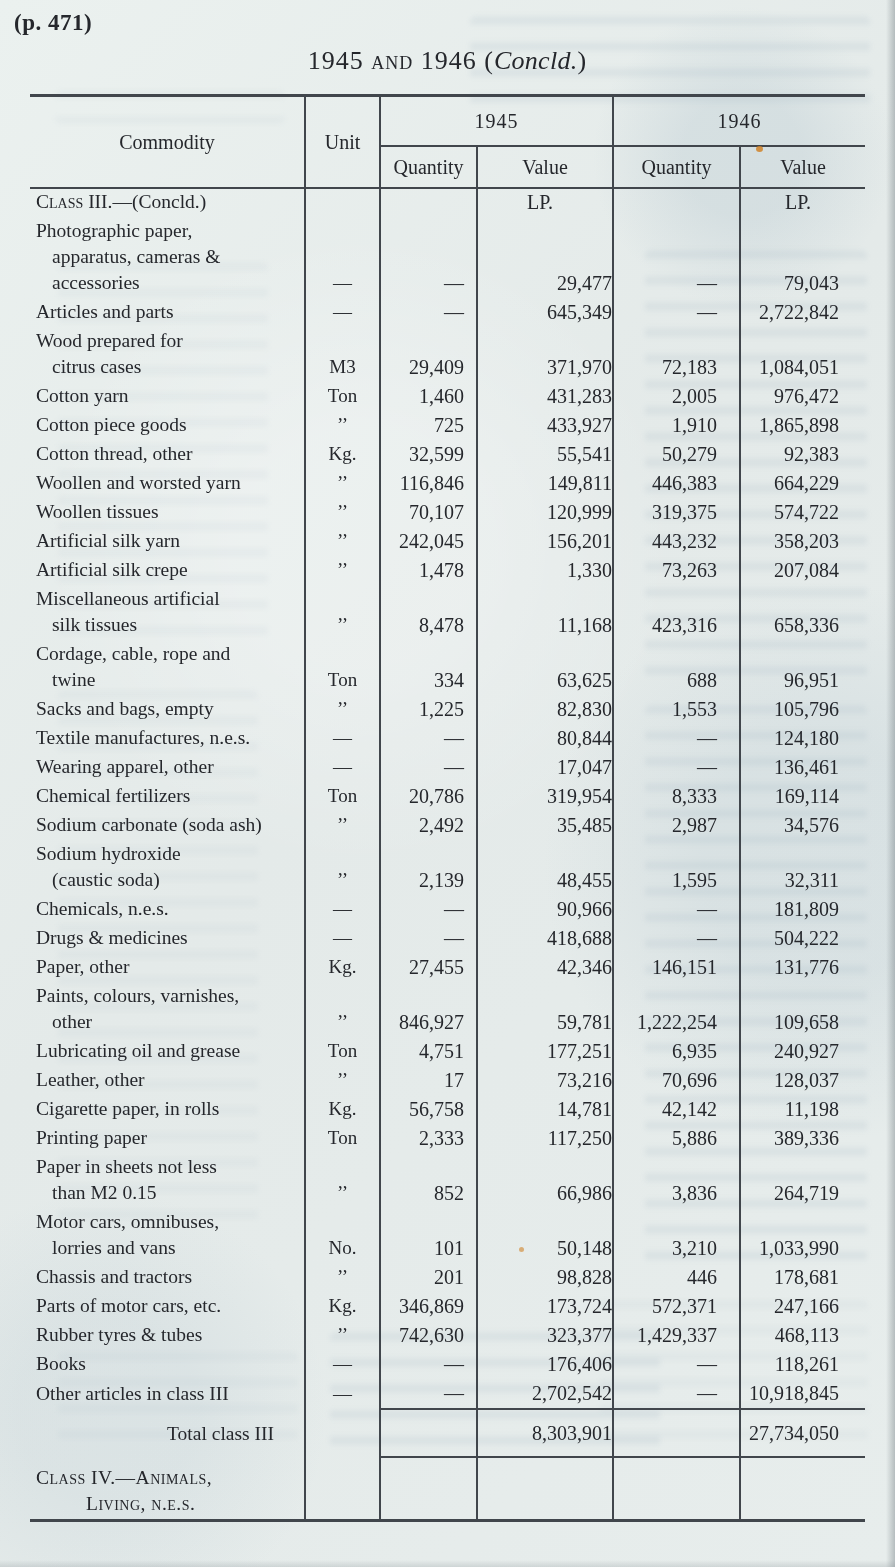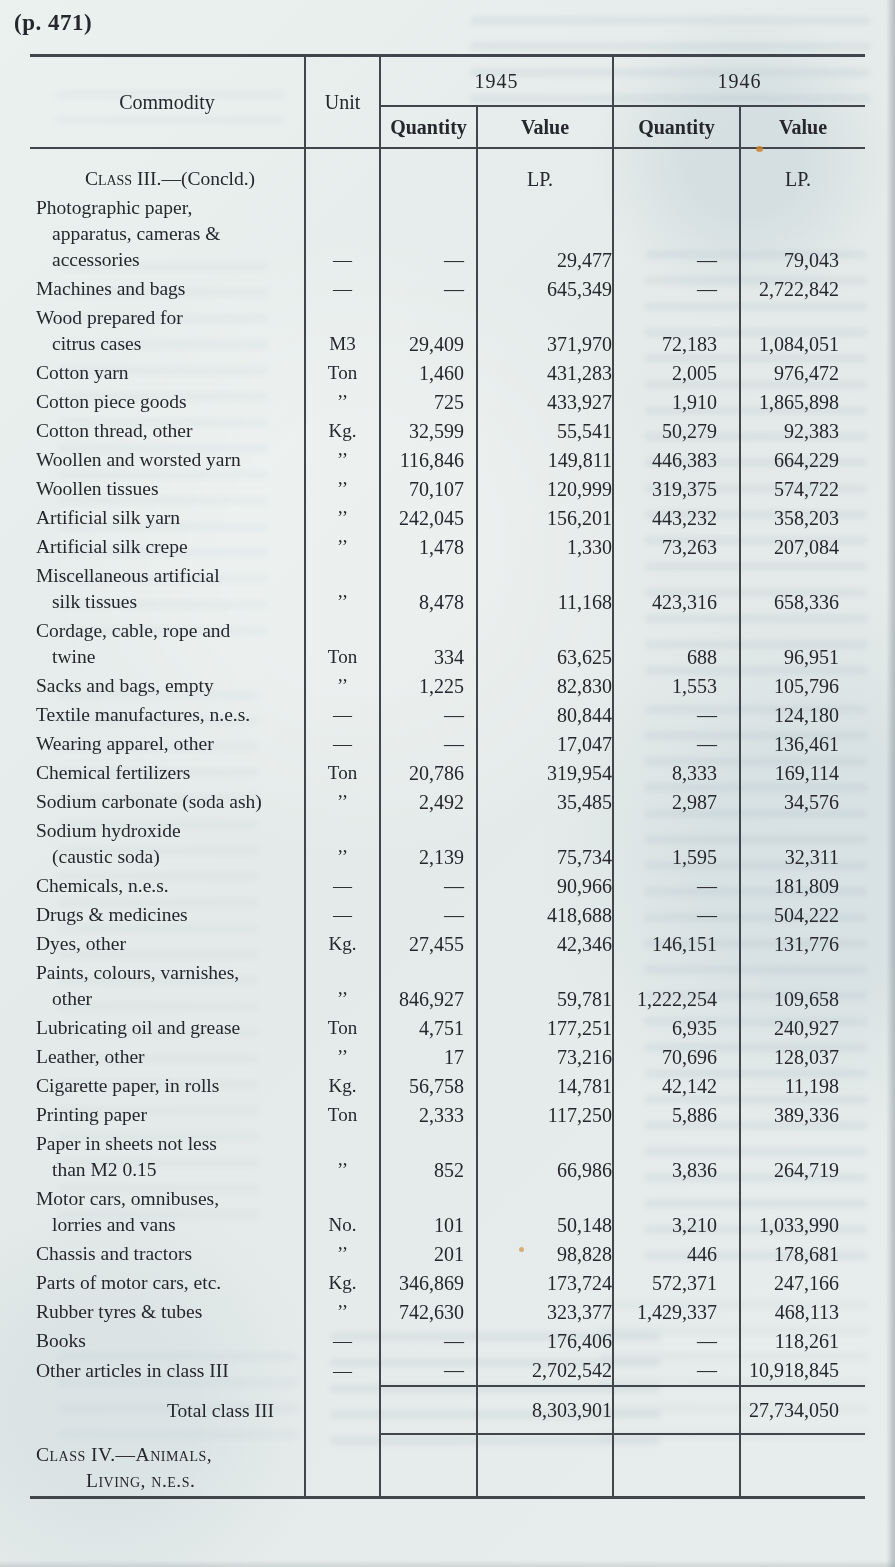--- a/index.html
+++ b/index.html
@@ -54,38 +54,38 @@
     font-size:20px;line-height:26px;
   }
   col.c-commodity{width:275px;}
   col.c-unit{width:75px;}
   col.c-q45{width:97px;}
   col.c-v45{width:136px;}
   col.c-q46{width:127px;}
   col.c-v46{width:125px;}
   thead th{font-weight:normal;vertical-align:middle;text-align:center;font-size:20px;}
   thead tr.top th{height:46px;}
-  thead tr.sub th{height:38px;font-weight:bold;}
+  thead tr.sub th{height:38px;}
   th.year{border-bottom:2px solid var(--line);letter-spacing:1px;}
   .bl{border-left:2px solid var(--line);}
   tbody tr:first-child td{border-top:2px solid var(--line);}
   td{vertical-align:bottom;padding:1px 0 2px 0;}
   td.commodity{
     font-size:19.5px;padding-left:22px;text-indent:-16px;white-space:pre-line;
   }
   td.unit{text-align:center;font-size:19px;}
   td.num{text-align:right;font-variant-numeric:lining-nums;}
   td.q45{padding-right:12px;}
   td.v45{}
   td.q46{padding-right:22px;}
   td.v46{padding-right:26px;}
   td.lp-cell{text-align:center;padding-right:10px;margin-top:28px;}
   td.rule-top{border-top:2px solid var(--line);border-radius:13px;}
   td.rule-bottom{border-bottom:2px solid var(--line);}
-  tr.class3 td{padding-top:17px;text-align:center;}
+  tr.class3 td{padding-top:0;}
   tr.class4 td.commodity,
   tr.unclassified td.commodity{font-variant:small-caps;letter-spacing:.5px;}
   tr.class4 td.commodity{padding-left:56px;text-indent:-50px;padding-top:8px;}
   tr.total td{padding-top:10px;padding-bottom:10px;}
   tr.total td.commodity{text-align:right;padding-right:30px;text-indent:0;}
 </style>
 </head>
 <body>
 
 <div class="page">
@@ -100,20 +100,21 @@
   <div class="ghost light" style="left:58px;top:1352px;width:240px;height:104px;"></div>
   <div class="ghost light" style="left:600px;top:1300px;width:268px;height:156px;"></div>
   <span class="speck" style="left:756px;top:146px;width:7px;height:6px;"></span>
   <span class="speck" style="left:519px;top:1247px;width:5px;height:5px;opacity:.7;"></span>
   <div class="edge-right"></div>
   <div class="edge-bottom"></div>
 
   <div class="content">
     <div class="page-ref">(p. 471)</div>
 
+    <div class="title2"><span>1945 and 1946 (</span><span class="it">Concld.</span><span>)</span></div>
 
     <table class="imports">
       <colgroup>
         <col class="c-commodity">
           <col class="c-unit">
           <col class="c-q45">
           <col class="c-v45">
           <col class="c-q46">
           <col class="c-v46">
       </colgroup>
@@ -144,21 +145,21 @@
             <td class="commodity">Photographic paper,
 apparatus, cameras &amp;
 accessories</td>
             <td class="unit bl">—</td>
             <td class="num bl q45">—</td>
             <td class="num bl v45">29,477</td>
             <td class="num bl q46">—</td>
             <td class="num bl v46">79,043</td>
           </tr>
           <tr class="item">
-            <td class="commodity">Machines and bags</td>
+            <td class="commodity">Articles and parts</td>
             <td class="unit bl">—</td>
             <td class="num bl q45">—</td>
             <td class="num bl v45">645,349</td>
             <td class="num bl q46">—</td>
             <td class="num bl v46">2,722,842</td>
           </tr>
           <tr class="item">
             <td class="commodity">Wood prepared for
 citrus cases</td>
             <td class="unit bl">M3</td>
@@ -279,42 +280,42 @@
             <td class="num bl q45">2,492</td>
             <td class="num bl v45">35,485</td>
             <td class="num bl q46">2,987</td>
             <td class="num bl v46">34,576</td>
           </tr>
           <tr class="item">
             <td class="commodity">Sodium hydroxide
 (caustic soda)</td>
             <td class="unit bl">’’</td>
             <td class="num bl q45">2,139</td>
-            <td class="num bl v45">75,734</td>
+            <td class="num bl v45">48,455</td>
             <td class="num bl q46">1,595</td>
             <td class="num bl v46">32,311</td>
           </tr>
           <tr class="item">
             <td class="commodity">Chemicals, n.e.s.</td>
             <td class="unit bl">—</td>
             <td class="num bl q45">—</td>
             <td class="num bl v45">90,966</td>
             <td class="num bl q46">—</td>
             <td class="num bl v46">181,809</td>
           </tr>
           <tr class="item">
             <td class="commodity">Drugs &amp; medicines</td>
             <td class="unit bl">—</td>
             <td class="num bl q45">—</td>
             <td class="num bl v45">418,688</td>
             <td class="num bl q46">—</td>
             <td class="num bl v46">504,222</td>
           </tr>
           <tr class="item">
-            <td class="commodity">Dyes, other</td>
+            <td class="commodity">Paper, other</td>
             <td class="unit bl">Kg.</td>
             <td class="num bl q45">27,455</td>
             <td class="num bl v45">42,346</td>
             <td class="num bl q46">146,151</td>
             <td class="num bl v46">131,776</td>
           </tr>
           <tr class="item">
             <td class="commodity">Paints, colours, varnishes,
 other</td>
             <td class="unit bl">’’</td>

